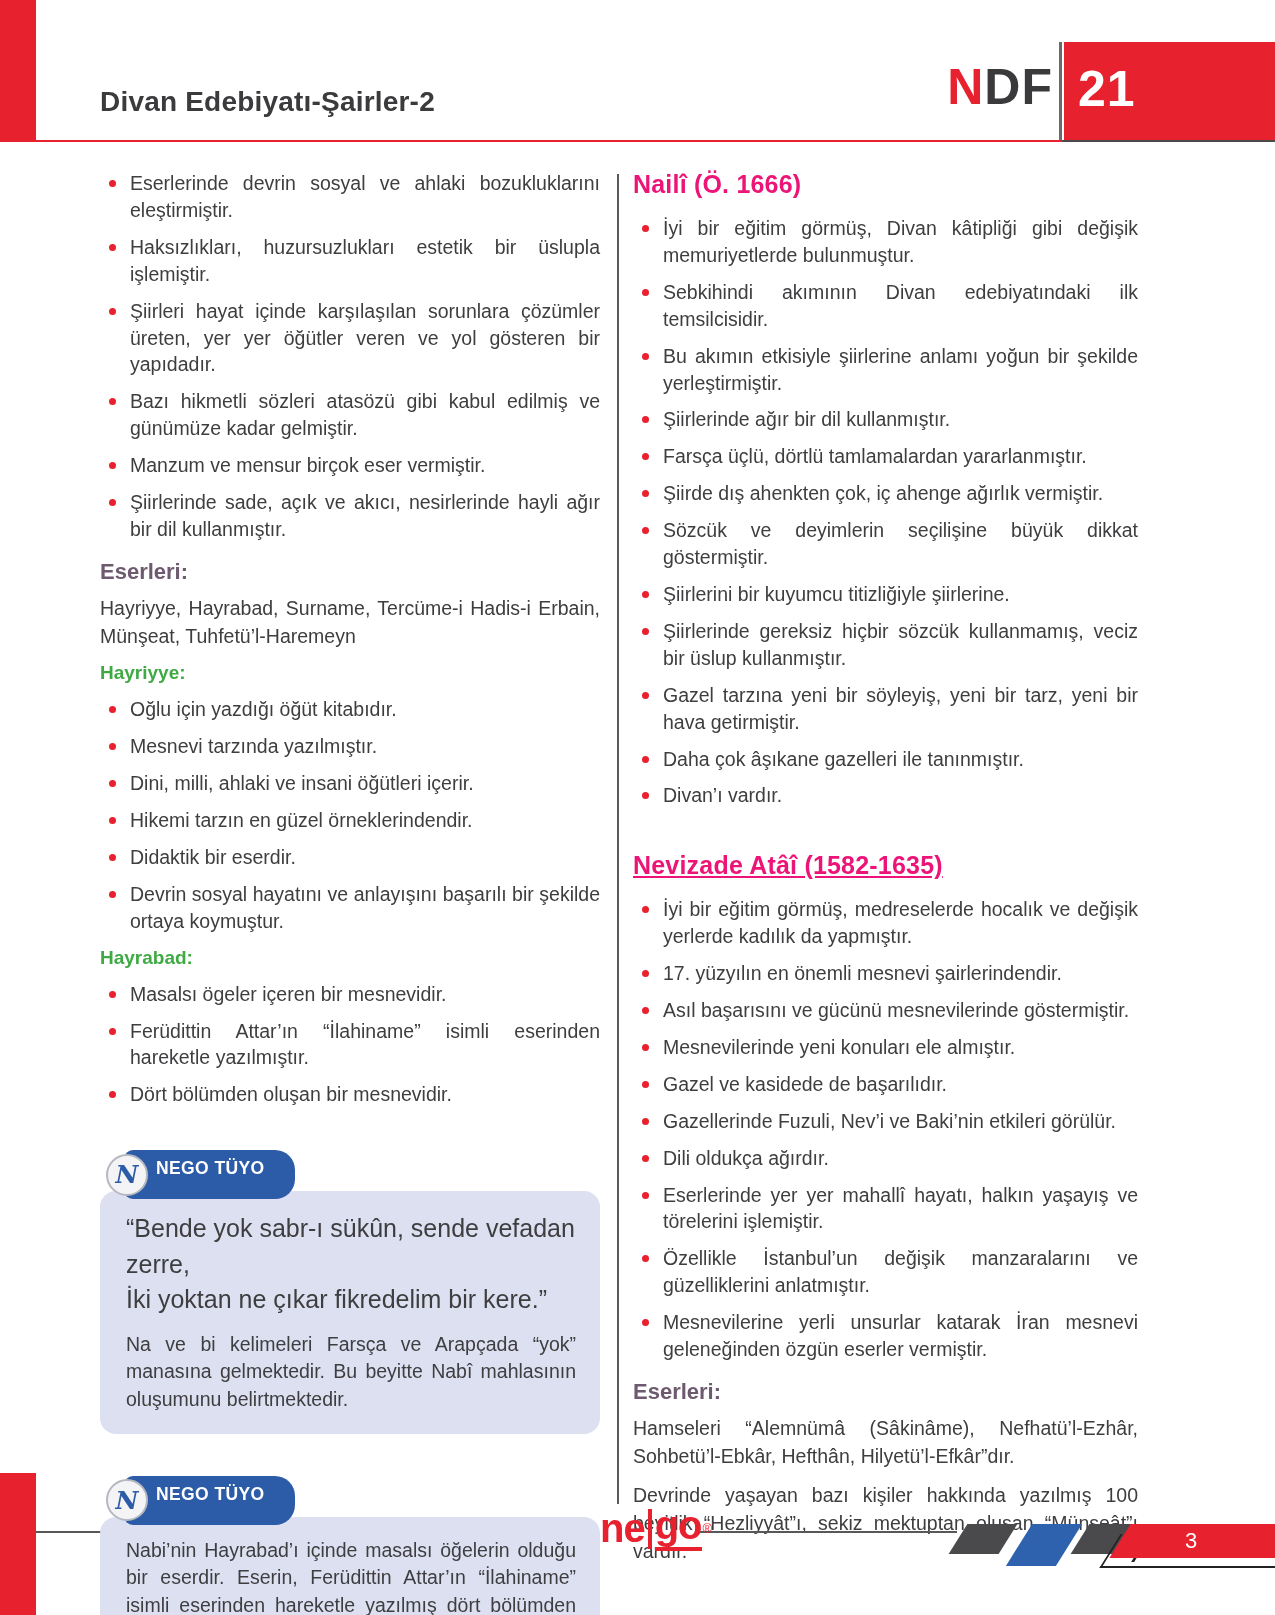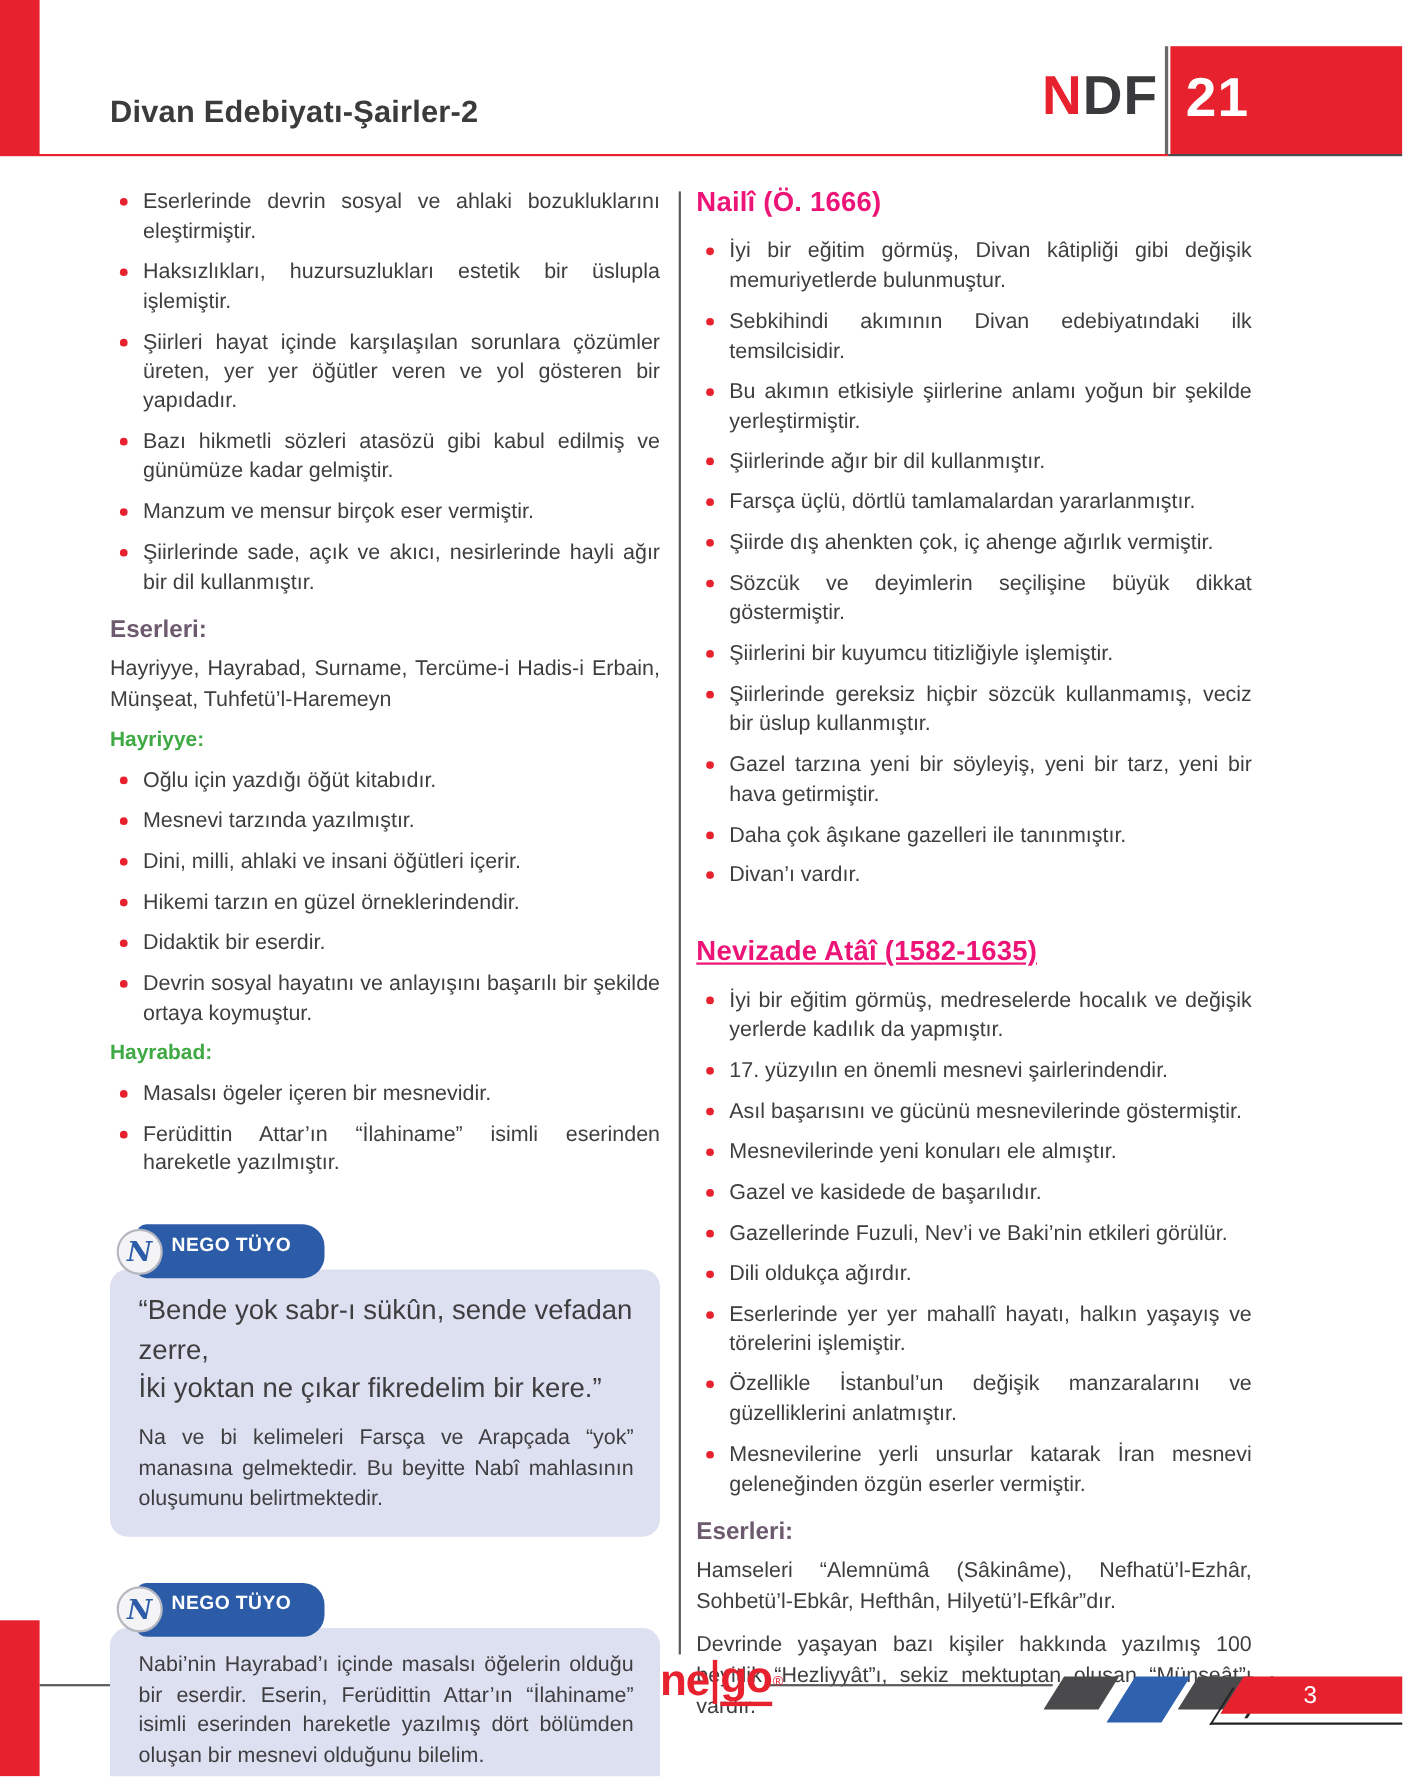--- a/index.html
+++ b/index.html
@@ -111,20 +111,21 @@
         <li>Hikemi tarzın en güzel örneklerindendir.</li>
         <li>Didaktik bir eserdir.</li>
         <li>Devrin sosyal hayatını ve anlayışını başarılı bir şekilde ortaya koymuştur.</li>
       </ul>
 
     <div class="h-green">Hayrabad:</div>
     <ul class="bullets">
 
     <li>Masalsı ögeler içeren bir mesnevidir.</li>
         <li>Ferüdittin Attar’ın “İlahiname” isimli eserinden hareketle yazılmıştır.</li>
+        <li>Dört bölümden oluşan bir mesnevidir.</li>
       </ul>
 
     <div class="tip">
       <div class="tip-badge">
         <div class="badge-circle">N</div>
         <div class="badge-pill">NEGO TÜYO</div>
       </div>
       <div class="tip-box">
         <div class="tip-quote">
           <div>“Bende yok sabr-ı sükûn, sende vefadan zerre,</div>
@@ -151,21 +152,21 @@
     <div class="h-magenta">Nailî (Ö. 1666)</div>
     <ul class="bullets">
 
     <li>İyi bir eğitim görmüş, Divan kâtipliği gibi değişik memuriyetlerde bulunmuştur.</li>
         <li>Sebkihindi akımının Divan edebiyatındaki ilk temsilcisidir.</li>
         <li>Bu akımın etkisiyle şiirlerine anlamı yoğun bir şekilde yerleştirmiştir.</li>
         <li>Şiirlerinde ağır bir dil kullanmıştır.</li>
         <li>Farsça üçlü, dörtlü tamlamalardan yararlanmıştır.</li>
         <li>Şiirde dış ahenkten çok, iç ahenge ağırlık vermiştir.</li>
         <li>Sözcük ve deyimlerin seçilişine büyük dikkat göstermiştir.</li>
-        <li>Şiirlerini bir kuyumcu titizliğiyle işlemiştir.</li>
+        <li>Şiirlerini bir kuyumcu titizliğiyle şiirlerine.</li>
         <li>Şiirlerinde gereksiz hiçbir sözcük kullanmamış, veciz bir üslup kullanmıştır.</li>
         <li>Gazel tarzına yeni bir söyleyiş, yeni bir tarz, yeni bir hava getirmiştir.</li>
         <li>Daha çok âşıkane gazelleri ile tanınmıştır.</li>
         <li>Divan’ı vardır.</li>
       </ul>
 
     <div class="h-magenta section-gap">Nevizade Atâî (1582-1635)</div>
     <ul class="bullets">
 
     <li>İyi bir eğitim görmüş, medreselerde hocalık ve değişik yerlerde kadılık da yapmıştır.</li>

